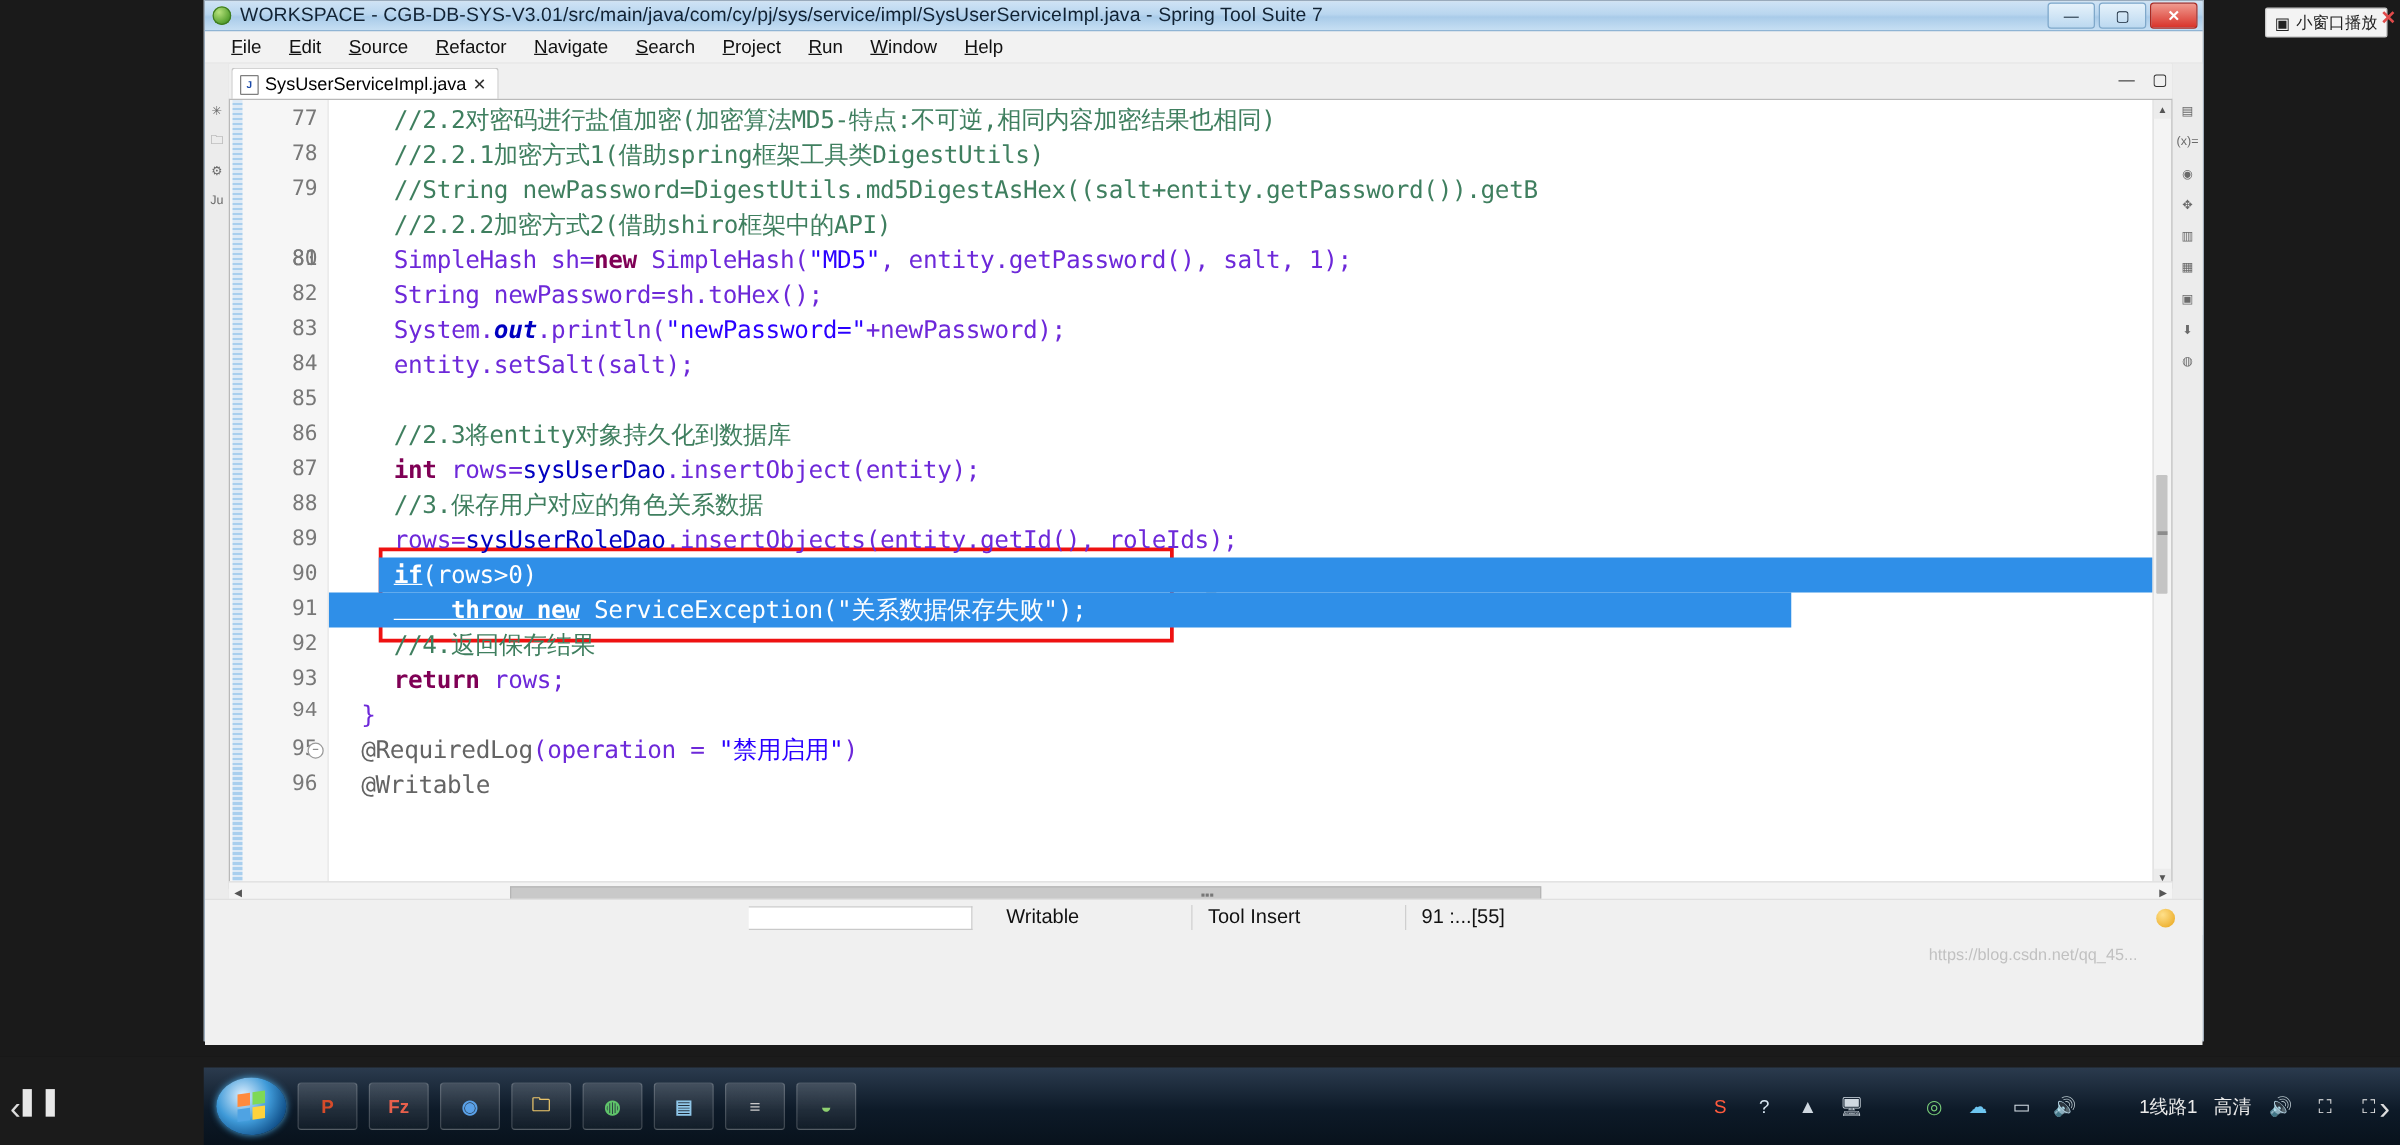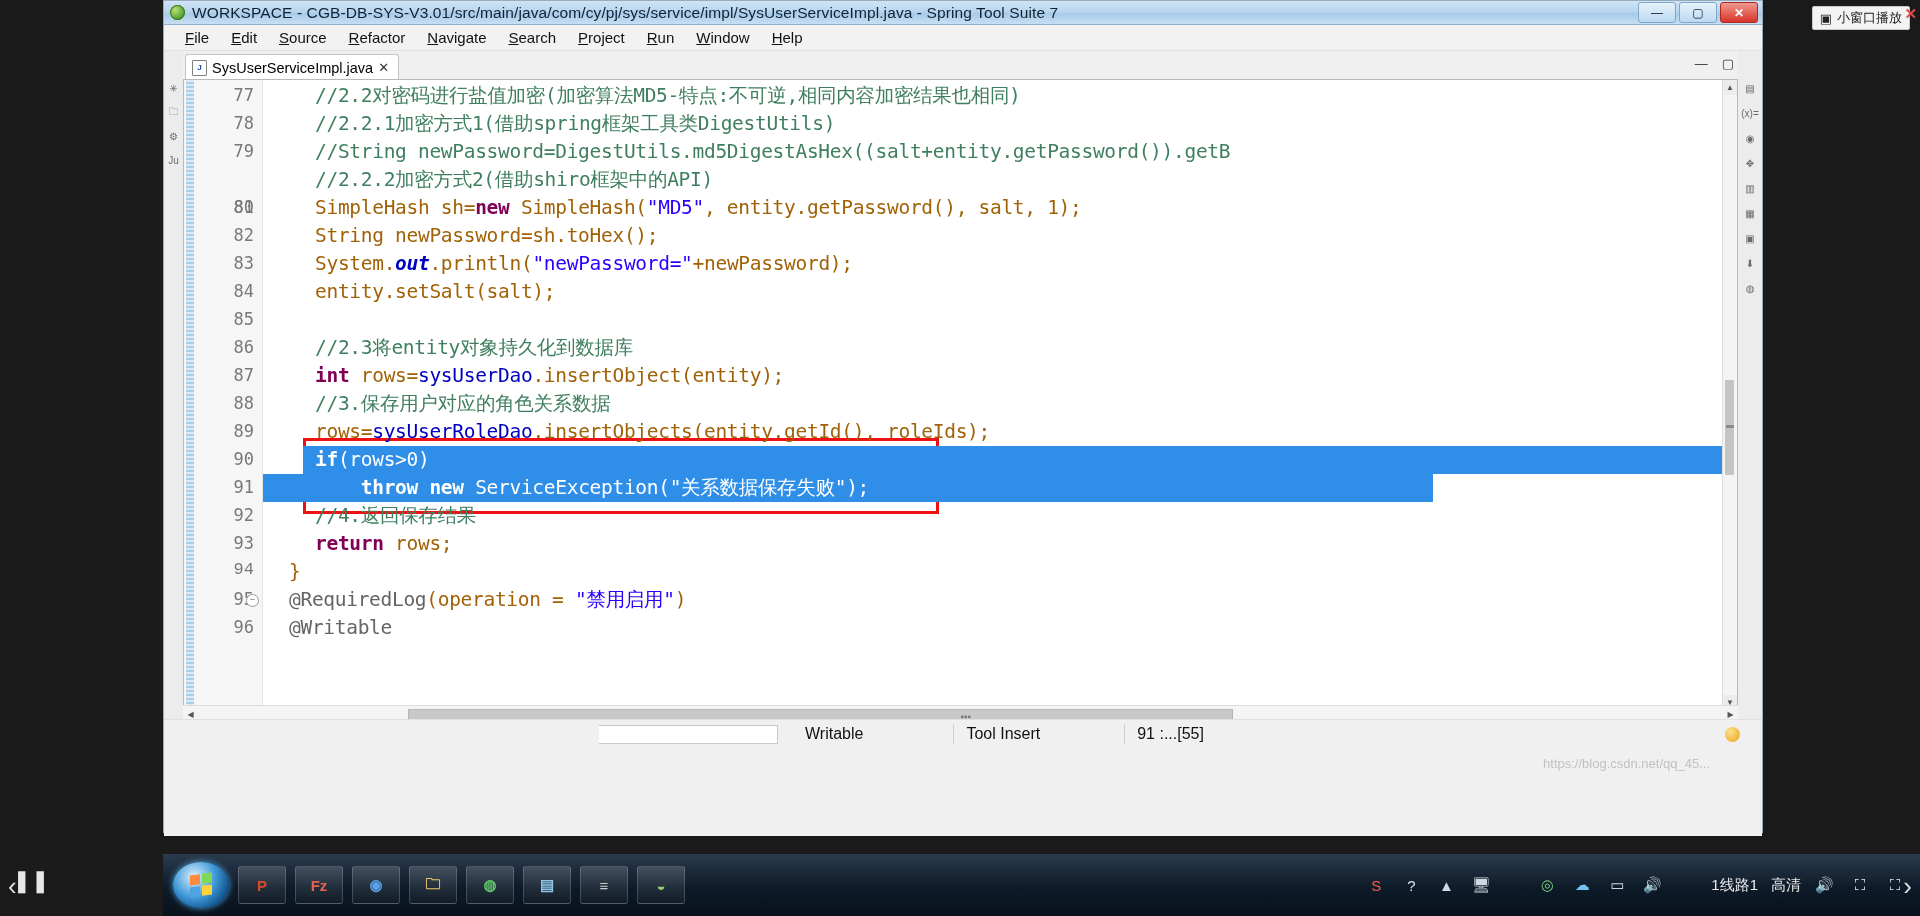--- a/index.html
+++ b/index.html
@@ -66,24 +66,24 @@
               background:#fff;font-size:9px;line-height:9px;text-align:center;color:#555;}
   #codearea{position:absolute;left:79px;top:0;right:14px;height:100%;overflow:hidden;}
   .cl{position:absolute;left:0;white-space:pre;font-family:"DejaVu Sans Mono",monospace;
       font-size:19.5px;line-height:28px;letter-spacing:-0.3px;}
   .selrow{position:absolute;background:#2f8fe8;}
   .k{color:#7f0055;font-weight:bold;}
   .cmt{color:#3f7f5f;}
   .str{color:#2a00ff;}
   .fld{color:#0000c0;}
   .ann{color:#646464;}
-  .plain{color:#a16207;}
+  .plain{color:#6d28d9;}
   .ital{font-style:italic;color:#0000c0;font-weight:bold;}
   .onsel{color:#ffffff;}
-  .onselk{color:#ffffff;font-weight:bold;}
+  .onselk{color:#ffffff;font-weight:bold;text-decoration:underline;}
   .onselstr{color:#ffffff;}
 
   
   #vsb{position:absolute;right:0;top:0;width:14px;height:100%;background:#f4f4f4;border-left:1px solid #ddd;}
   #vsb .arrU,#vsb .arrD{position:absolute;left:0;width:14px;height:15px;background:#ececec;font-size:8px;
         display:flex;align-items:center;justify-content:center;color:#555;}
   #vsb .arrU{top:0;}#vsb .arrD{bottom:0;}
   #vsb .thumb{position:absolute;left:2px;width:9px;background:#c4c4c4;border-radius:1px;}
   #vsb .mark{position:absolute;left:3px;width:8px;height:3px;background:#8c8c8c;}
   #hsbrow{position:absolute;left:19px;bottom:114px;right:24px;height:16px;background:#f4f4f4;

